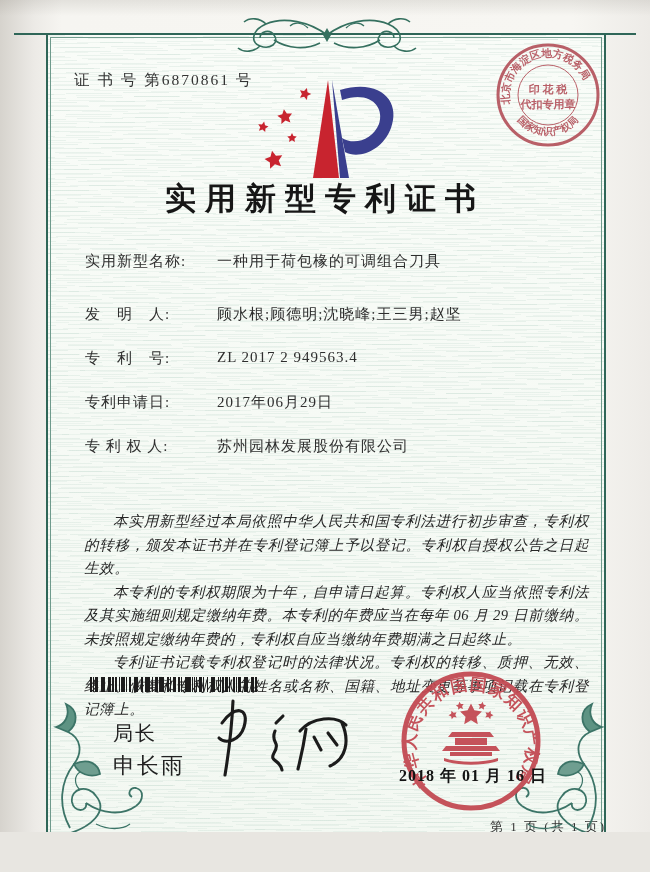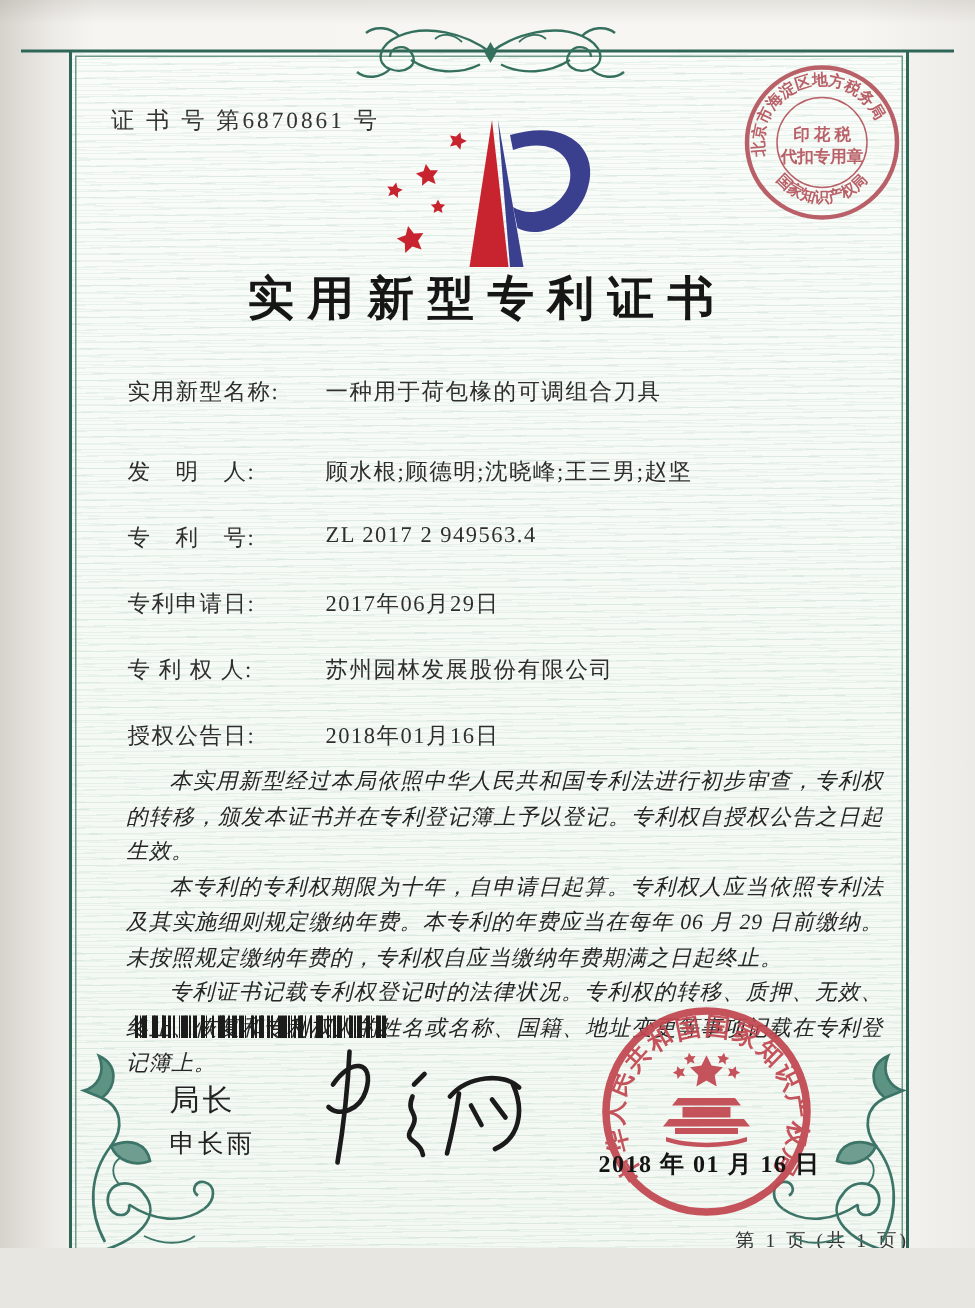--- a/index.html
+++ b/index.html
@@ -41,21 +41,21 @@
   #body-text p{margin:0;text-indent:2em;}
   
   #barcode{position:absolute;left:90px;top:677px;width:168px;height:15px;
     background:
       repeating-linear-gradient(90deg,#1c1c1c 0 2px,transparent 2px 3px,#1c1c1c 3px 4px,transparent 4px 7px,#1c1c1c 7px 8px,transparent 8px 11px),
       repeating-linear-gradient(90deg,#1c1c1c 0 1px,transparent 1px 5px,#1c1c1c 5px 8px,transparent 8px 13px);}
   
   #signer-title{position:absolute;left:113px;top:720px;font-family:"Liberation Sans","DejaVu Sans",sans-serif;
     font-size:20px;letter-spacing:2px;color:#222;}
   #signer-name{position:absolute;left:113px;top:751px;font-family:"Liberation Sans","DejaVu Sans",sans-serif;
-    font-size:17px;letter-spacing:2px;color:#222;}
+    font-size:22px;letter-spacing:2px;color:#222;}
   #signature{position:absolute;left:196px;top:693px;z-index:7;}
   
   #tax-stamp{position:absolute;left:494px;top:41px;z-index:9;opacity:.88;}
   #official-seal{position:absolute;left:398px;top:668px;z-index:5;opacity:.93;}
   #seal-date{position:absolute;left:399px;top:766px;z-index:6;width:170px;
     font-size:16px;font-weight:bold;letter-spacing:1px;color:#141414;white-space:nowrap;}
   
   #footer{position:absolute;left:46px;top:818px;width:560px;text-align:right;
     font-size:13px;letter-spacing:2px;color:#333;}
   .flourish{position:absolute;z-index:2;}
@@ -161,24 +161,20 @@
     <span class="field-label">专　利　号:</span>
     <span class="field-value">ZL 2017 2 949563.4</span>
   </div>
   <div class="field-row fr3">
     <span class="field-label">专利申请日:</span>
     <span class="field-value">2017年06月29日</span>
   </div>
   <div class="field-row fr4">
     <span class="field-label">专 利 权 人:</span>
     <span class="field-value">苏州园林发展股份有限公司</span>
-  </div>
-  <div class="field-row fr5">
-    <span class="field-label">授权公告日:</span>
-    <span class="field-value">2018年01月16日</span>
   </div>
 
   <div id="body-text">
     <p>本实用新型经过本局依照中华人民共和国专利法进行初步审查，专利权的转移，颁发本证书并在专利登记簿上予以登记。专利权自授权公告之日起生效。</p>
     <p>本专利的专利权期限为十年，自申请日起算。专利权人应当依照专利法及其实施细则规定缴纳年费。本专利的年费应当在每年 06 月 29 日前缴纳。未按照规定缴纳年费的，专利权自应当缴纳年费期满之日起终止。</p>
     <p>专利证书记载专利权登记时的法律状况。专利权的转移、质押、无效、终止、恢复和专利权人的姓名或名称、国籍、地址变更等事项记载在专利登记簿上。</p>
   </div>
 
   <div id="barcode"></div>
 

